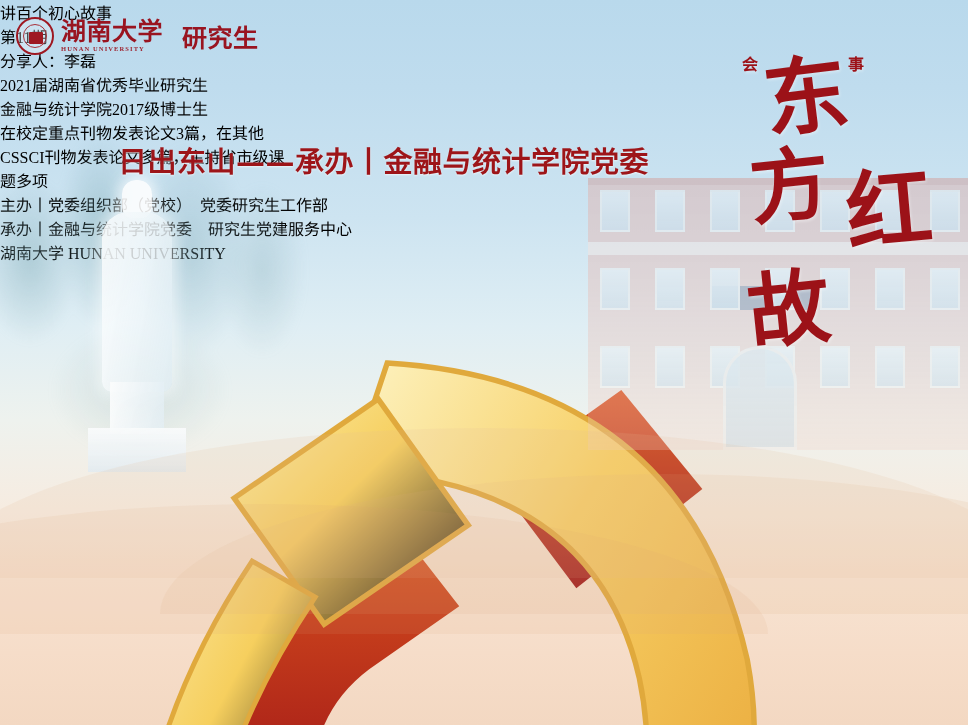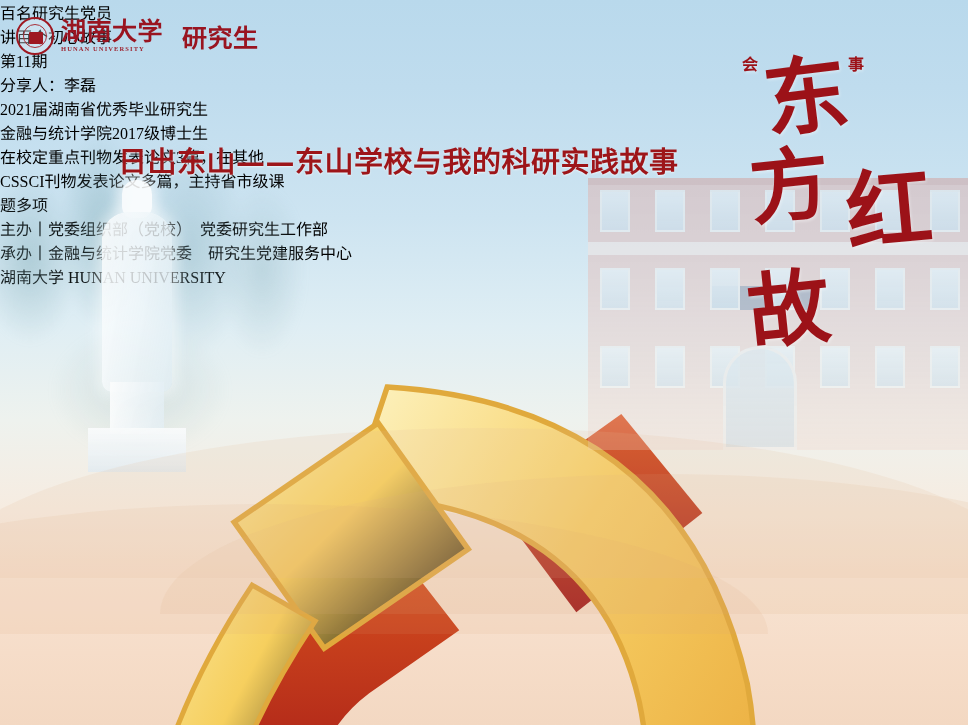--- a/index.html
+++ b/index.html
@@ -403,33 +403,32 @@
 
   <div id="brand">
     <div class="seal"></div>
     <div class="wordmark">
       <span class="cn">湖南大学</span>
       <span class="en">HUNAN UNIVERSITY</span>
     </div>
     <span class="grad">研究生</span>
   </div>
 
-  <div id="main-title">日出东山——东山学校与我的科研实践故事</div>
+  <div id="main-title">日出东山——承办丨金融与统计学院党委</div>
 
   <div id="callig">
     <span class="cg c1">东</span>
     <span class="cg c2">方</span>
     <span class="cg c3">红</span>
     <span class="cg c4">故</span>
     <span class="cg c5">事</span>
     <span class="cg c6">会</span>
   </div>
 
   <div id="slogan">
-    <div class="l">百名研究生党员</div>
     <div class="l">讲百个初心故事</div>
     <div class="issue">第11期</div>
   </div>
 
   <div id="card">
     <div class="speaker">分享人：李磊</div>
     <div class="bio">
       <div class="ln">2021届湖南省优秀毕业研究生</div>
       <div class="ln">金融与统计学院2017级博士生</div>
       <div class="ln">在校定重点刊物发表论文3篇，在其他</div>

